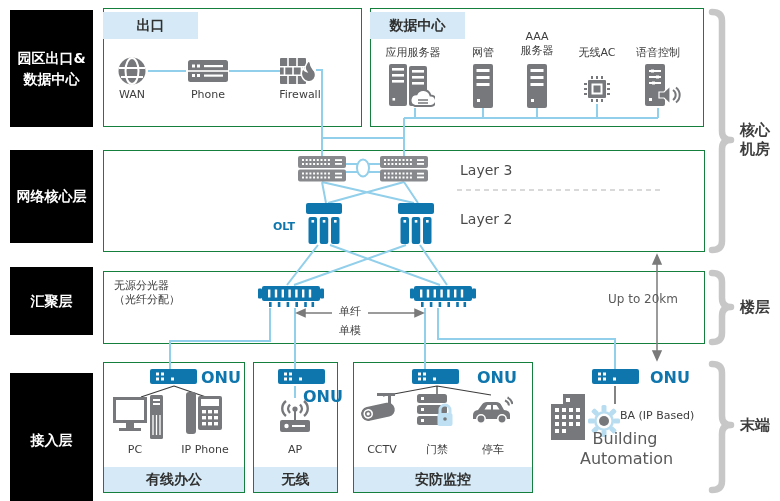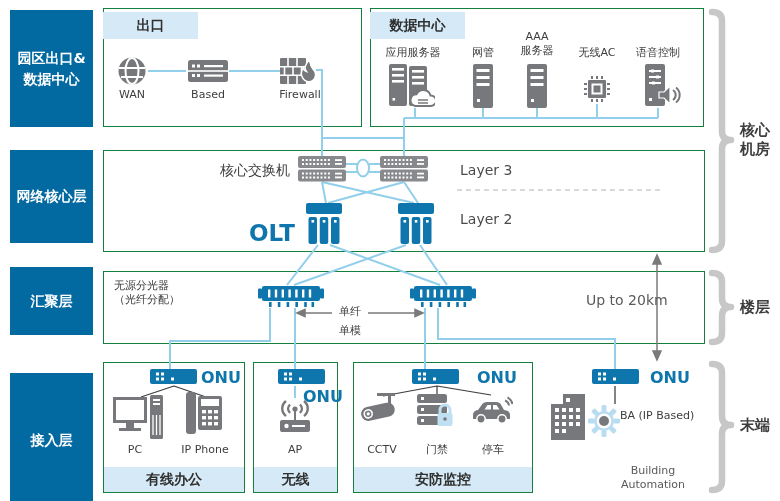--- a/index.html
+++ b/index.html
@@ -1,19 +1,19 @@
 <!DOCTYPE html>
 <html><head>
 <meta charset="utf-8">
 <style>
   html,body{margin:0;padding:0;background:#fff;}
   .canvas{position:relative;width:780px;height:501px;background:#fff;overflow:hidden;
           font-family:"DejaVu Sans","Liberation Sans",sans-serif;color:#3d3d3d;}
   .box{position:absolute;background:#fff;border:1px solid #15803d;box-sizing:border-box;z-index:0;}
-  .blabel{position:absolute;background:#0369a1;color:#fff;font-weight:bold;font-size:14px;line-height:1.5;
+  .blabel{position:absolute;background:#000000;color:#fff;font-weight:bold;font-size:14px;line-height:1.5;
           display:flex;align-items:center;justify-content:center;text-align:center;z-index:2;}
   .tab{position:absolute;background:#d5eaf6;font-weight:bold;font-size:14px;color:#303030;
        display:flex;align-items:center;justify-content:center;z-index:2;}
   .footer{position:absolute;left:0;right:0;bottom:0;height:25px;background:#d5eaf6;
           font-weight:bold;font-size:14px;color:#303030;display:flex;align-items:center;justify-content:center;}
   .cap{position:absolute;font-size:11px;color:#3d3d3d;text-align:center;line-height:1.25;z-index:2;}
   .cap.gray{color:#5a5a5a;}
   .pre{white-space:pre-line;}
   .blue-b{position:absolute;font-weight:bold;color:#0e76ad;z-index:2;}
   .ltxt{position:absolute;font-size:14px;color:#4a4a4a;z-index:2;}
@@ -108,21 +108,21 @@
           <rect x="4" y="4.5" width="3" height="3"></rect>
           <rect x="9" y="4.5" width="3" height="3"></rect>
           <rect x="4" y="14" width="3" height="3"></rect>
           <rect x="9" y="14" width="3" height="3"></rect>
           <rect x="16" y="5" width="19" height="2.2"></rect>
           <rect x="16" y="14.5" width="19" height="2.2"></rect>
           <rect x="0" y="10.2" width="40" height="1.6"></rect>
         </g>
       </svg>
   </div>
-  <div class="cap" style="left:183px;top:88px;width:50px;">Based</div>
+  <div class="cap" style="left:183px;top:88px;width:50px;">Phone</div>
 
   <div class="icon" style="left:280px;top:58px;">
     <svg width="36" height="26" viewBox="0 0 36 26">
         <rect x="0" y="0" width="26" height="26" rx="1" fill="#77787b"></rect>
         <g stroke="#fff" stroke-width="1.6" fill="none">
           <path d="M0,8.7 H26 M0,17.3 H26"></path>
           <path d="M8,0 V8.7 M17,0 V8.7 M4.5,8.7 V17.3 M13,8.7 V17.3 M21.5,8.7 V17.3 M8,17.3 V26 M17,17.3 V26"></path>
         </g>
         <path d="M29,2 C25,7 24,10 26.5,13.5 C24.5,13 23.5,11.5 23.5,9.5 C21,13 20.5,17 23,20.5 C25,23.5 29,24.5 32,23 C35.5,21 36.5,16.5 34.5,13 C33,10.5 30.5,9 30.5,5.5 Z" fill="#77787b" stroke="#fff" stroke-width="1.5"></path>
       </svg>
@@ -208,21 +208,20 @@
           <rect x="6" y="5.5" width="3" height="3"></rect>
           <rect x="11" y="11.5" width="3" height="3"></rect>
           <rect x="7" y="17.5" width="3" height="3"></rect>
           <rect x="4" y="34" width="3" height="3"></rect>
         </g>
         <polygon points="14,28 19,28 25,22 25,40 19,34 14,34" fill="#77787b" stroke="#fff" stroke-width="1.2"></polygon>
         <path d="M28,26 a6,6 0 0 1 0,10 M31,23.5 a9.5,9.5 0 0 1 0,15" stroke="#77787b" stroke-width="2" fill="none"></path>
       </svg>
   </div>
 
-  <div class="cap" style="left:190px;top:162px;width:100px;text-align:right;font-size:14px;">核心交换机</div>
 
   <div class="icon" style="left:298px;top:156px;">
     <svg width="48" height="26" viewBox="0 0 48 26">
         <rect width="48" height="12" rx="2" fill="#87898c"></rect>
         <rect y="13.5" width="48" height="12" rx="2" fill="#87898c"></rect>
         <g stroke="#fff" stroke-width="1.8" stroke-dasharray="2,1.7">
           <path d="M4,4 H33 M4,8 H33 M4,17.5 H33 M4,21.5 H33"></path>
         </g>
         <g fill="#fff">
           <rect x="37" y="3.2" width="7" height="1.8"></rect>
@@ -244,21 +243,21 @@
           <rect x="37" y="7" width="7" height="1.8"></rect>
           <rect x="37" y="16.7" width="7" height="1.8"></rect>
           <rect x="37" y="20.5" width="7" height="1.8"></rect>
         </g>
       </svg>
   </div>
 
   <div class="ltxt" style="left:460px;top:162px;text-align:center;">Layer 3</div>
   <div class="ltxt" style="left:460px;top:211px;">Layer 2</div>
 
-  <div class="blue-b" style="left:240px;top:220px;width:55px;text-align:right;font-size:23px;">OLT</div>
+  <div class="blue-b" style="left:240px;top:220px;width:55px;text-align:right;font-size:11px;">OLT</div>
 
   <div class="icon" style="left:306px;top:203px;">
     <svg width="36" height="42" viewBox="0 0 36 42">
         <rect width="36" height="11" rx="2" fill="#0e76ad"></rect>
         <g fill="#0e76ad">
           <rect x="2.5" y="14" width="8.5" height="27" rx="2"></rect>
           <rect x="13.75" y="14" width="8.5" height="27" rx="2"></rect>
           <rect x="25" y="14" width="8.5" height="27" rx="2"></rect>
         </g>
         <g fill="#fff">
@@ -331,21 +330,21 @@
           <rect x="28.6" y="16" width="2.6" height="5"></rect>
           <rect x="37.4" y="16" width="2.6" height="5"></rect>
           <rect x="46.2" y="16" width="2.6" height="5"></rect>
           <rect x="53.5" y="16" width="2.6" height="5"></rect>
         </g>
       </svg>
   </div>
 
   <div class="cap pre" style="left:330px;top:303px;width:40px;line-height:1.7;">单纤
 单模</div>
-  <div class="cap gray" style="left:586px;top:292px;width:92px;font-size:14px;text-align:left;">Up to 20km</div>
+  <div class="cap gray" style="left:586px;top:292px;width:92px;font-size:12px;text-align:right;">Up to 20km</div>
 
   <div class="brlabel pre" style="left:740px;top:121px;width:38px;">核心
 机房</div>
   <div class="brlabel" style="left:740px;top:298px;width:38px;">楼层</div>
   <div class="brlabel" style="left:740px;top:416px;width:38px;">末端</div>
 
   <div class="icon" style="left:150px;top:369px;">
     <svg width="47" height="16" viewBox="0 0 47 16">
         <rect width="47" height="15" rx="2" fill="#0e76ad"></rect>
         <g fill="#fff">
@@ -530,16 +529,16 @@
           <rect x="14.5" y="1" width="5" height="7" rx="1.5" transform="rotate(225 17 17)"></rect>
           <rect x="14.5" y="1" width="5" height="7" rx="1.5" transform="rotate(270 17 17)"></rect>
           <rect x="14.5" y="1" width="5" height="7" rx="1.5" transform="rotate(315 17 17)"></rect>
           <circle cx="17" cy="17" r="10"></circle>
         </g>
         <circle cx="17" cy="17" r="7.4" fill="#fff"></circle>
         <circle cx="17" cy="17" r="5" fill="#77787b"></circle>
       </svg>
   </div>
   <div class="cap" style="left:620px;top:409px;width:88px;text-align:left;">BA (IP Based)</div>
-  <div class="cap gray pre" style="left:608px;top:429px;width:90px;font-size:11px;margin-top:35px;">Building
+  <div class="cap gray pre" style="left:580px;top:429px;width:90px;font-size:16px;">Building
 Automation</div>
 
 </div>
 
 </body></html>

